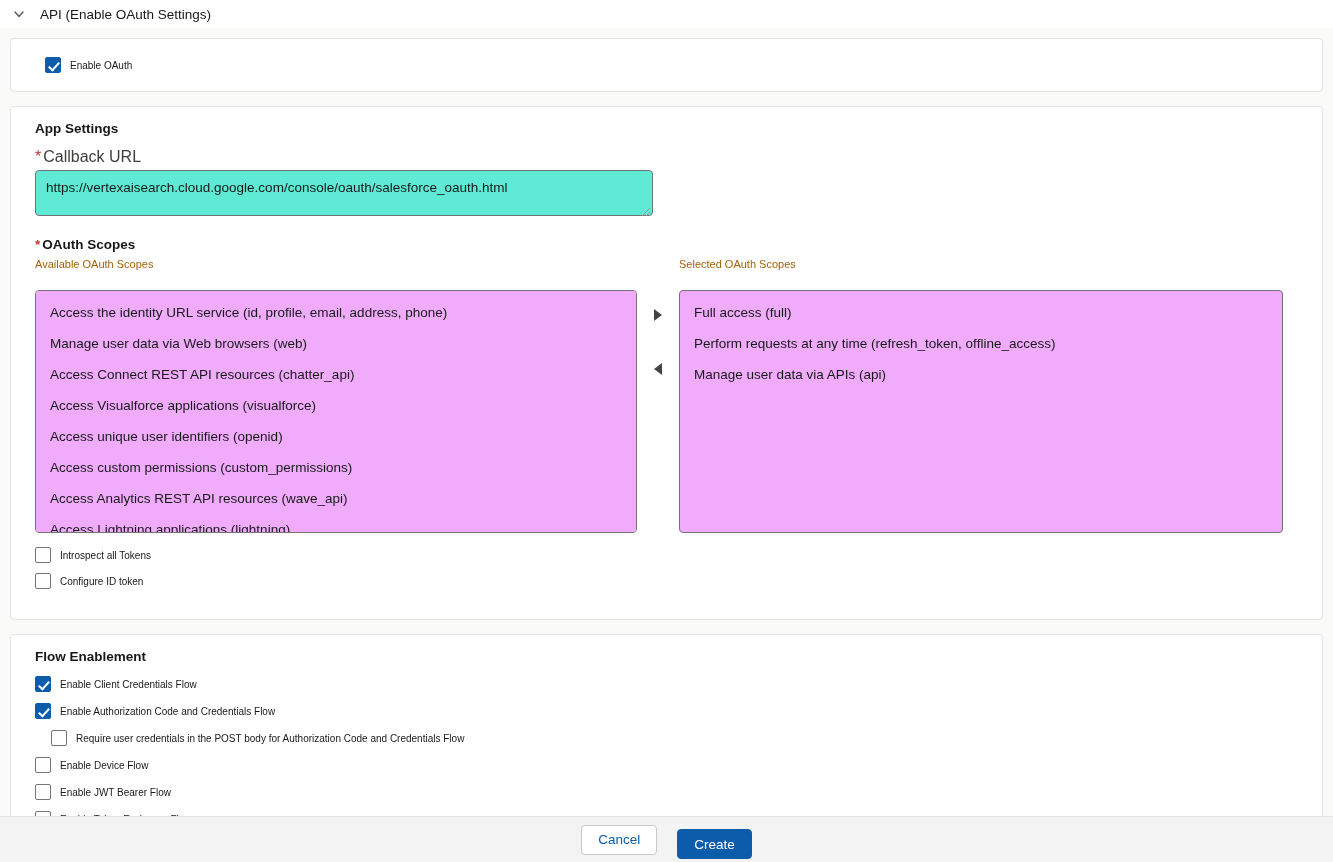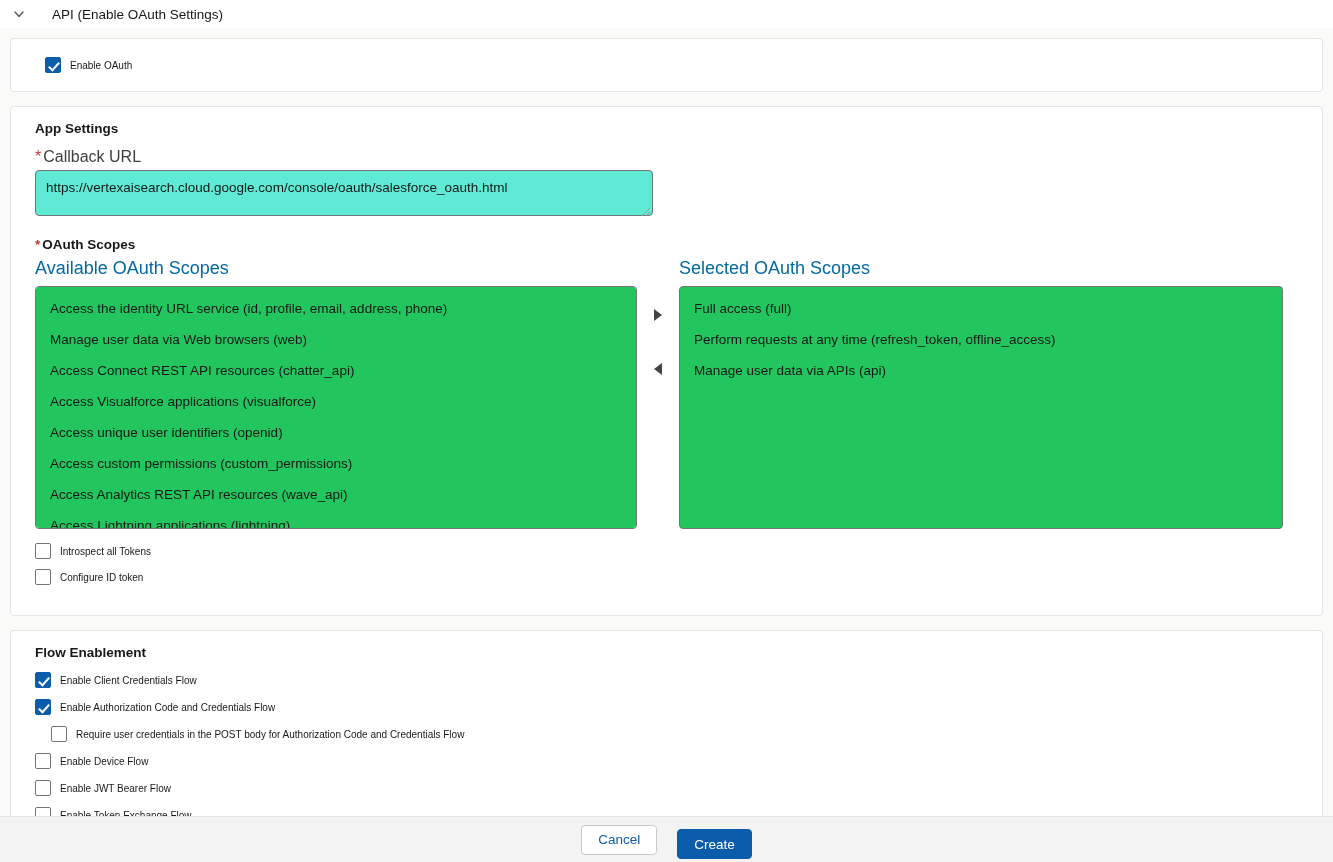--- a/index.html
+++ b/index.html
@@ -12,21 +12,21 @@
     color: #181818;
     overflow: hidden;
   }
   .page { position: relative; width: 1333px; height: 862px; background: #fafaf9; }
 
   
   .section-header {
     height: 28px;
     display: flex;
     align-items: center;
-    gap: 26px;
+    gap: 14px;
     padding-left: 12px;
     background: #ffffff;
     font-size: 13.5px;
     color: #181818;
   }
   .chevron {
     width: 14px; height: 14px;
     display: inline-flex; align-items: center; justify-content: center;
     color: #5a5a5a;
     cursor: pointer;
@@ -127,29 +127,29 @@
   .scopes-label .req { font-weight: bold; }
 
   .dual-list {
     display: flex;
     align-items: flex-start;
     margin-top: 6px;
   }
   .list-col { width: 602px; }
   .list-col.right { width: 604px; }
   .list-caption {
-    font-size: 18px;
-    color: #0369a1;
-    margin-bottom: 7px;
+    font-size: 11px;
+    color: #a16207;
+    margin-bottom: 20px;
   }
   .listbox {
     height: 243px;
     border: 1px solid #747474;
     border-radius: 4px;
-    background: #22c55e;
+    background: #f0abfc;
     overflow-y: auto;
     padding: 6px 0;
   }
   .listbox::-webkit-scrollbar { width: 11px; }
   .listbox::-webkit-scrollbar-track { background: #f3f3f3; }
   .listbox::-webkit-scrollbar-thumb { background: #b0b0b0; border-radius: 6px; }
   .listbox.noscroll { overflow-y: hidden; }
   .opt {
     padding: 8px 14px;
     font-size: 13.5px;

